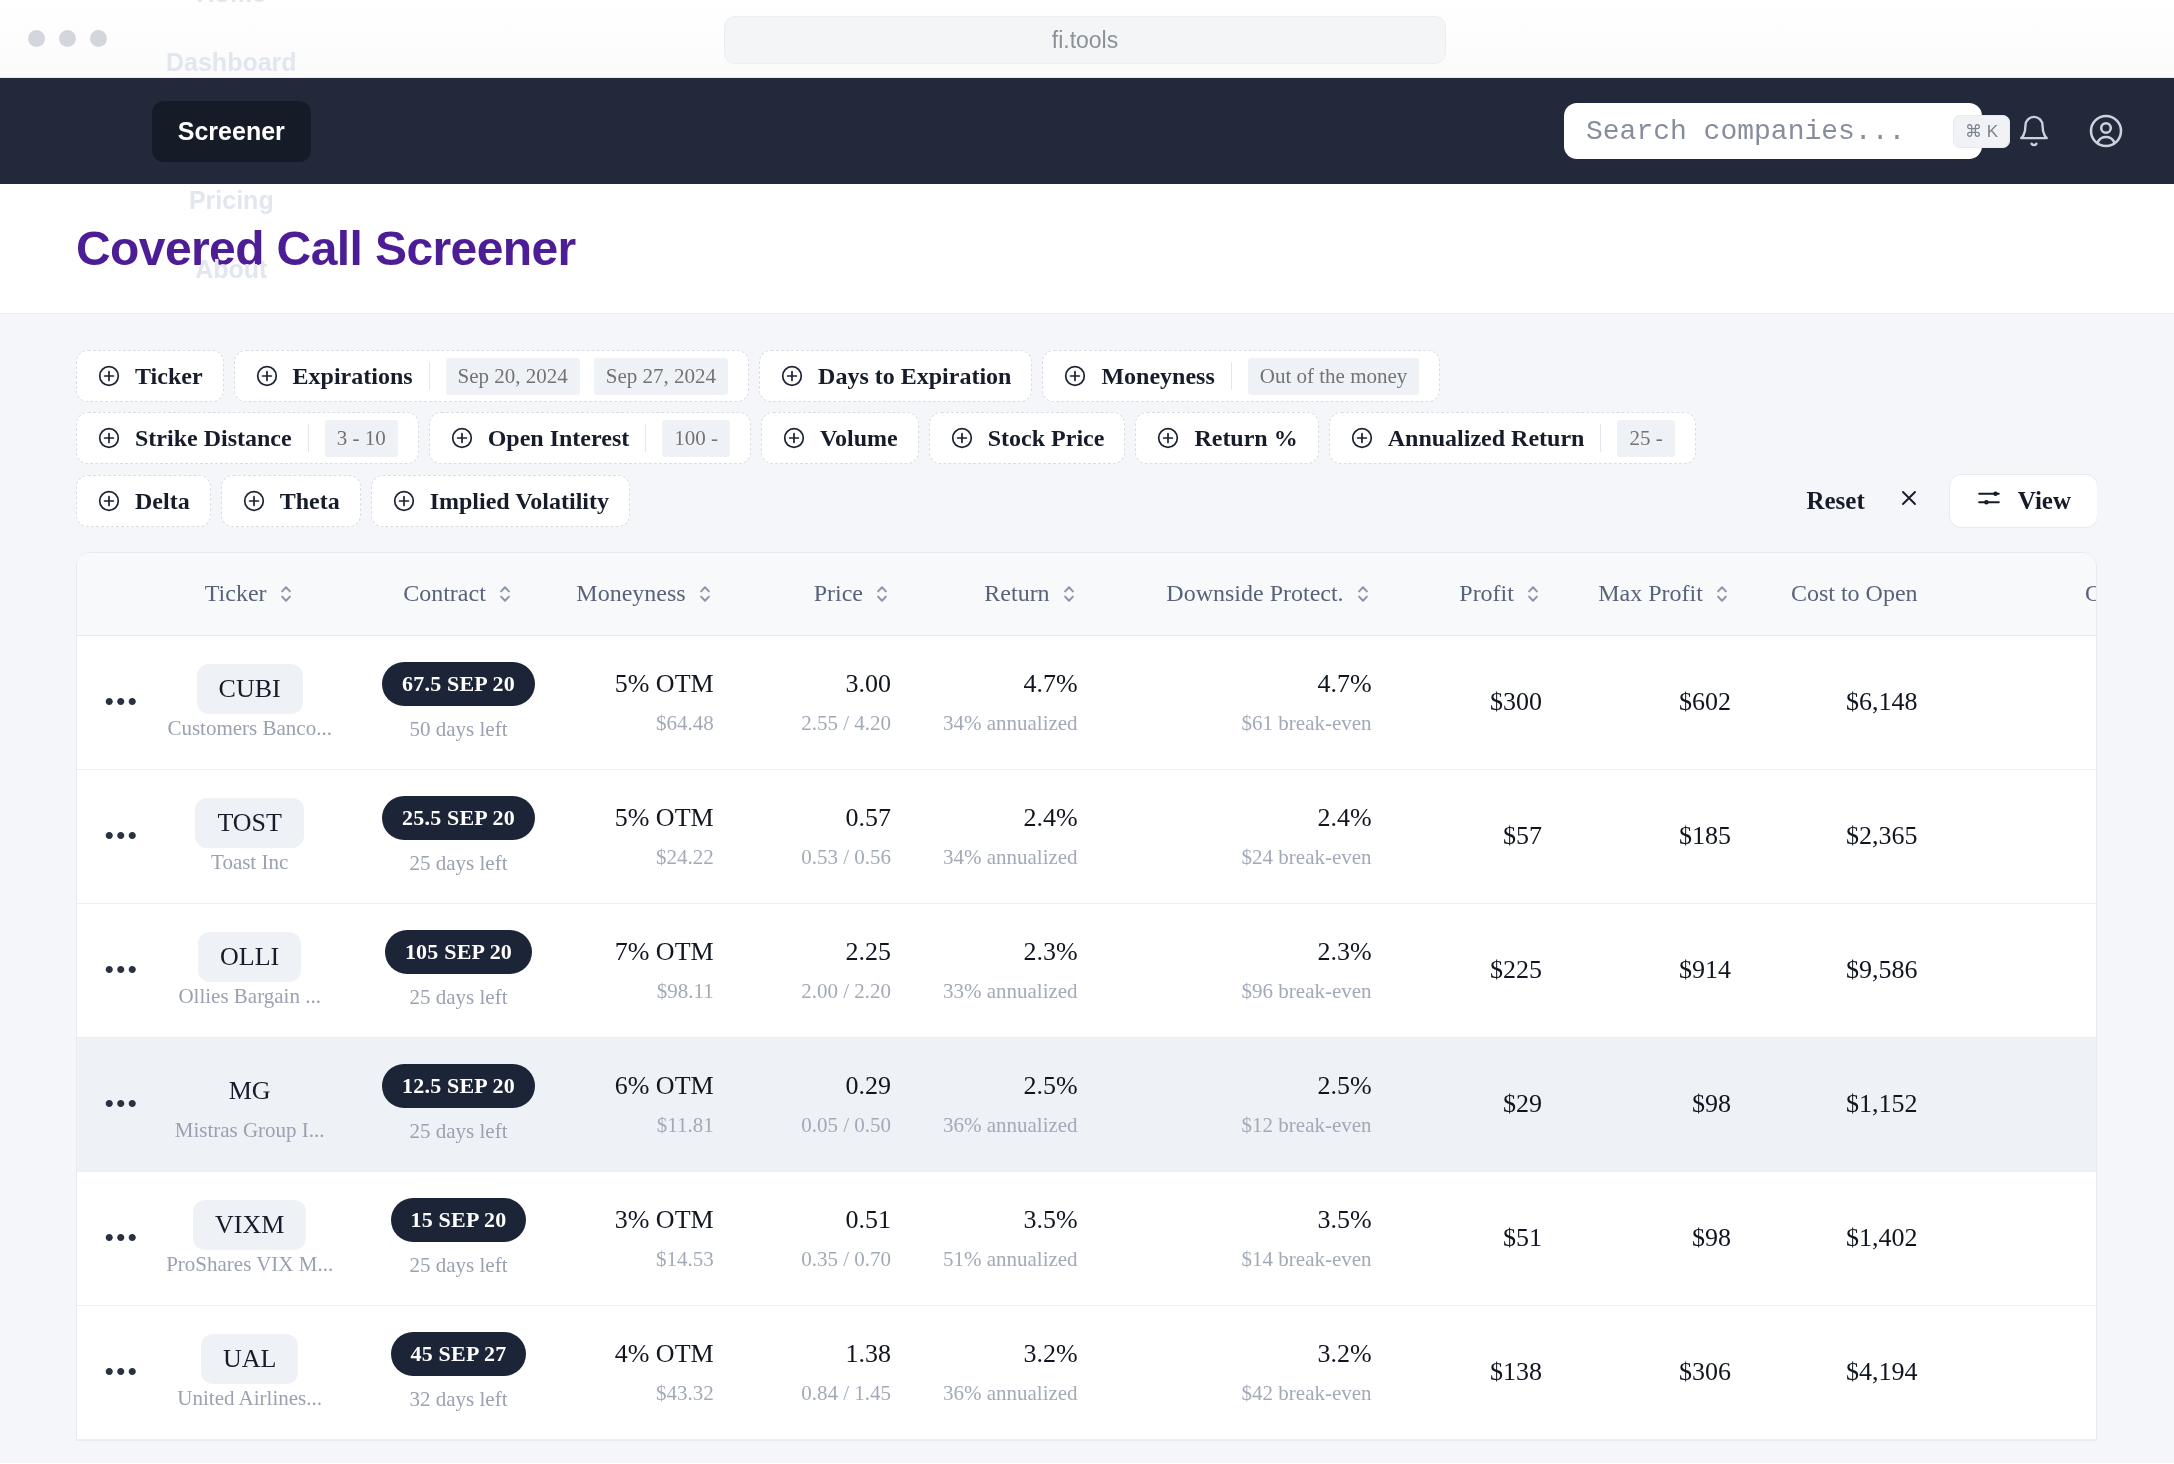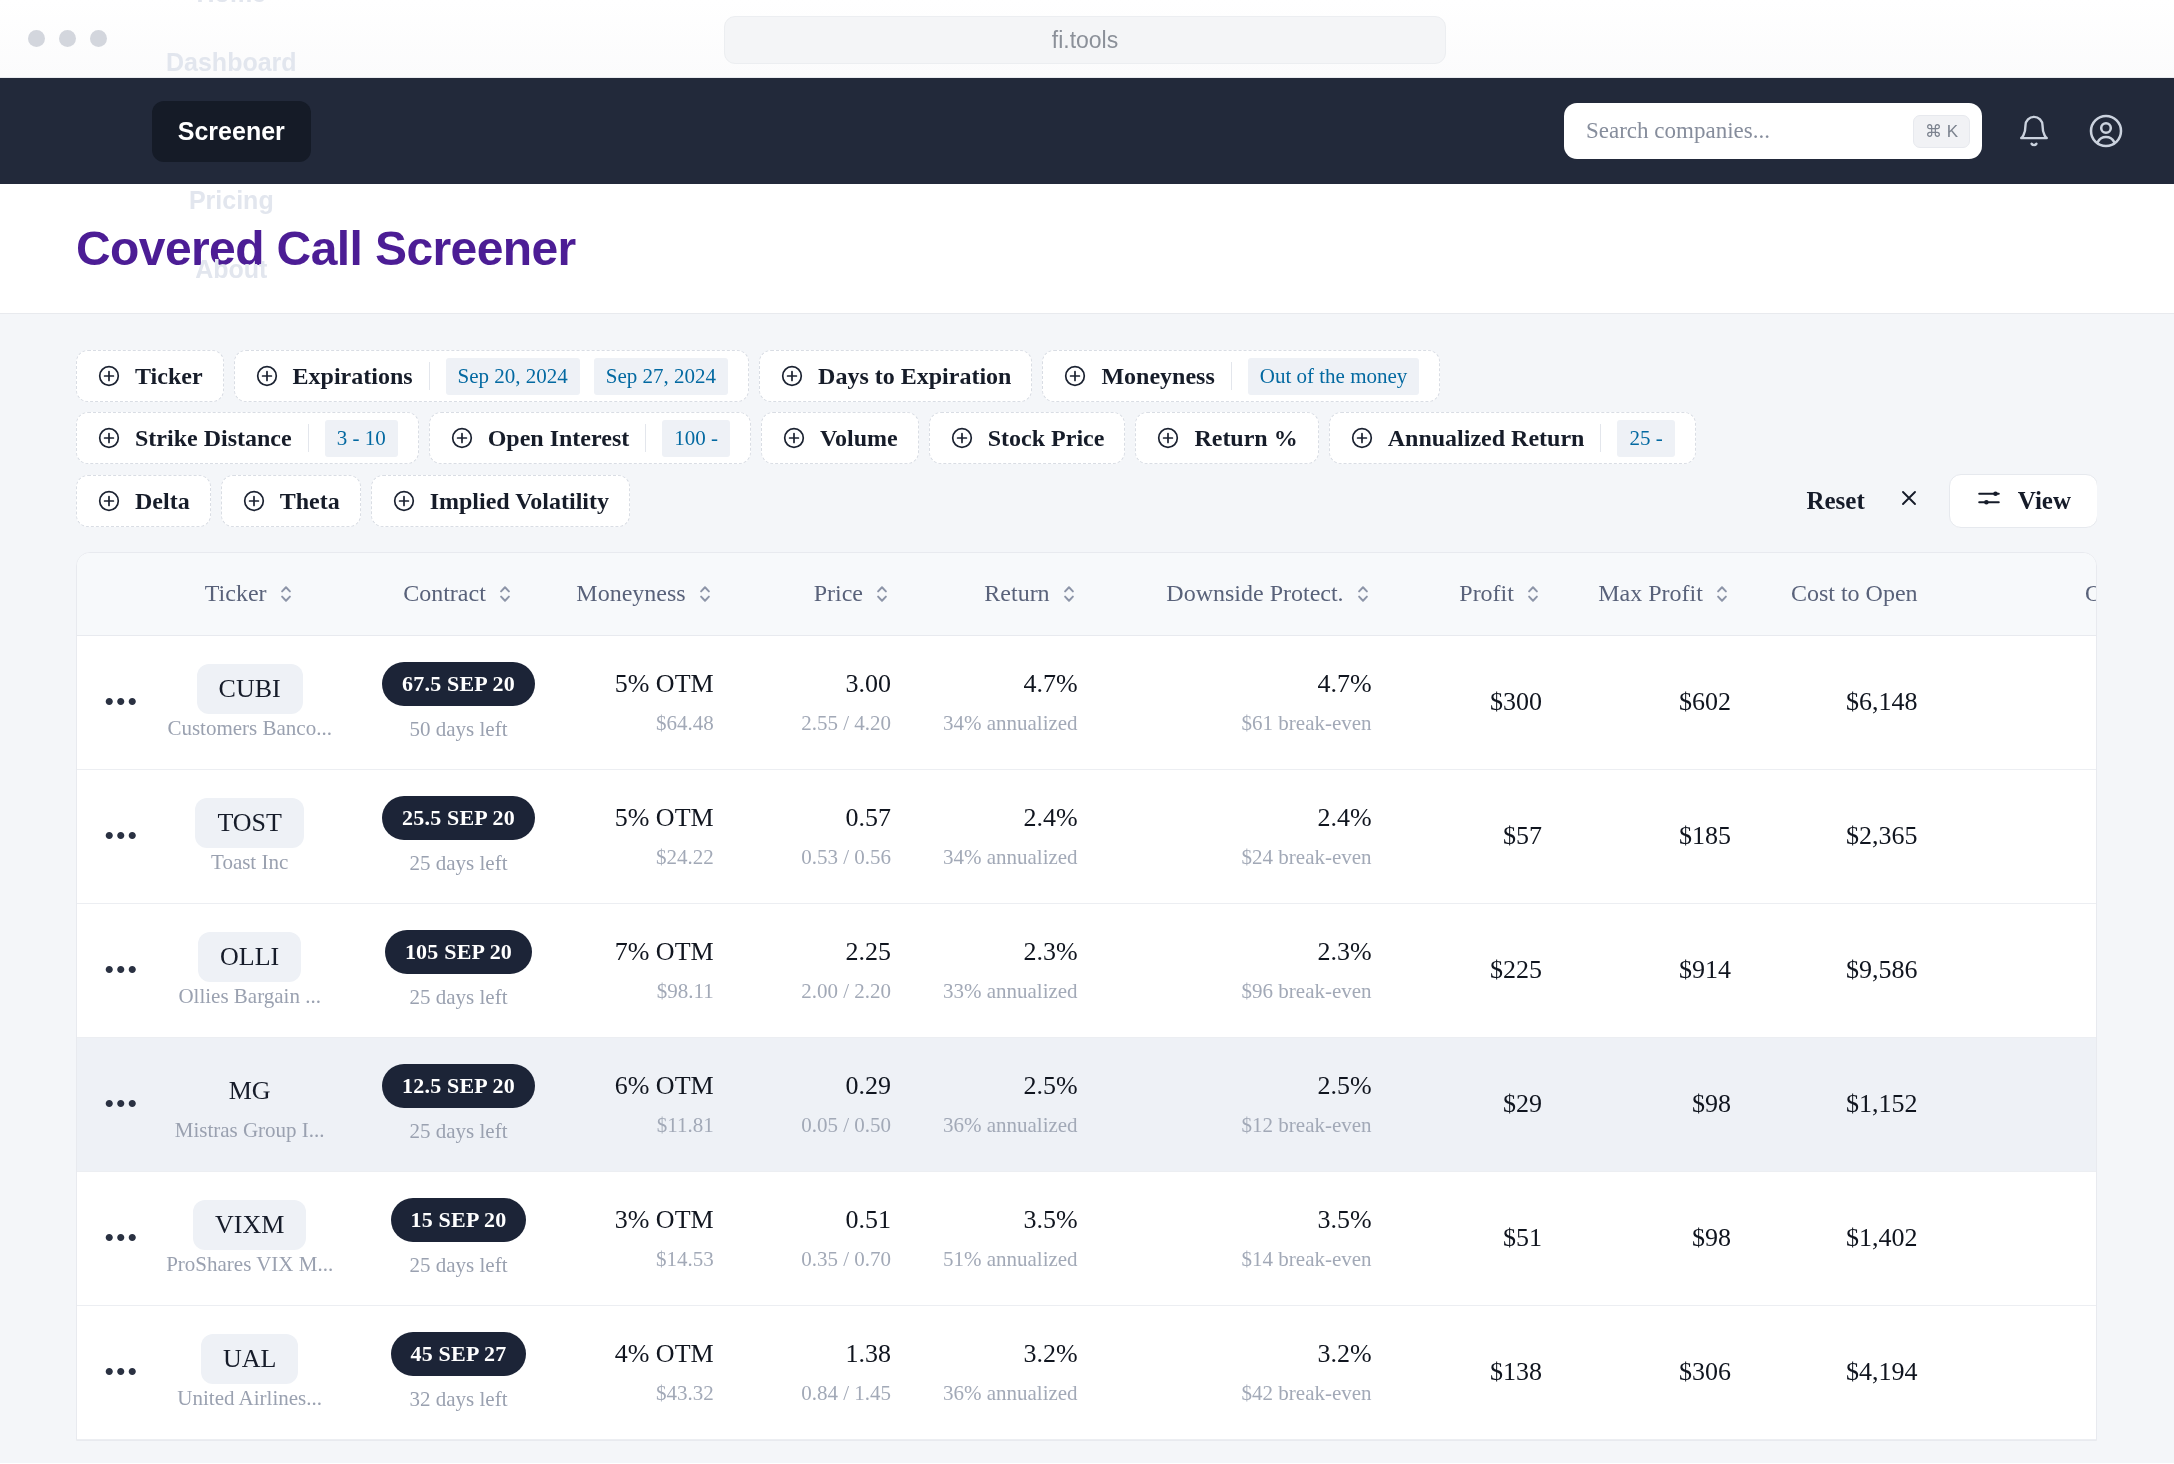--- a/index.html
+++ b/index.html
@@ -90,22 +90,22 @@
     border-radius: 13px;
     display: flex;
     align-items: center;
     padding: 0 12px 0 22px;
     gap: 10px;
   }
   .search-box input {
     flex: 1;
     border: none;
     outline: none;
-    font-family: Liberation Serif, serif;
-    font-size: 23px;
+    font-family: Liberation Mono, monospace;
+    font-size: 28px;
     color: #2b3141;
     background: transparent;
   }
   .search-box input::placeholder { color: #868d9c; }
   .kbd {
     background: #f1f2f5;
     border: 1px solid #e7e9ee;
     border-radius: 7px;
     padding: 5px 11px;
     font-size: 17px;
@@ -180,21 +180,21 @@
     width: 1px;
     height: 28px;
     background: #e3e6ec;
     margin: 0 2px;
   }
   .chip-value {
     background: #eef1f6;
     border-radius: 3px;
     padding: 6px 12px;
     font-size: 21px;
-    color: #0369a1;
+    color: #737373;
     white-space: nowrap;
   }
 
   .filter-row-actions {
     margin-left: auto;
     display: flex;
     align-items: center;
     gap: 22px;
   }
   .reset-btn {

